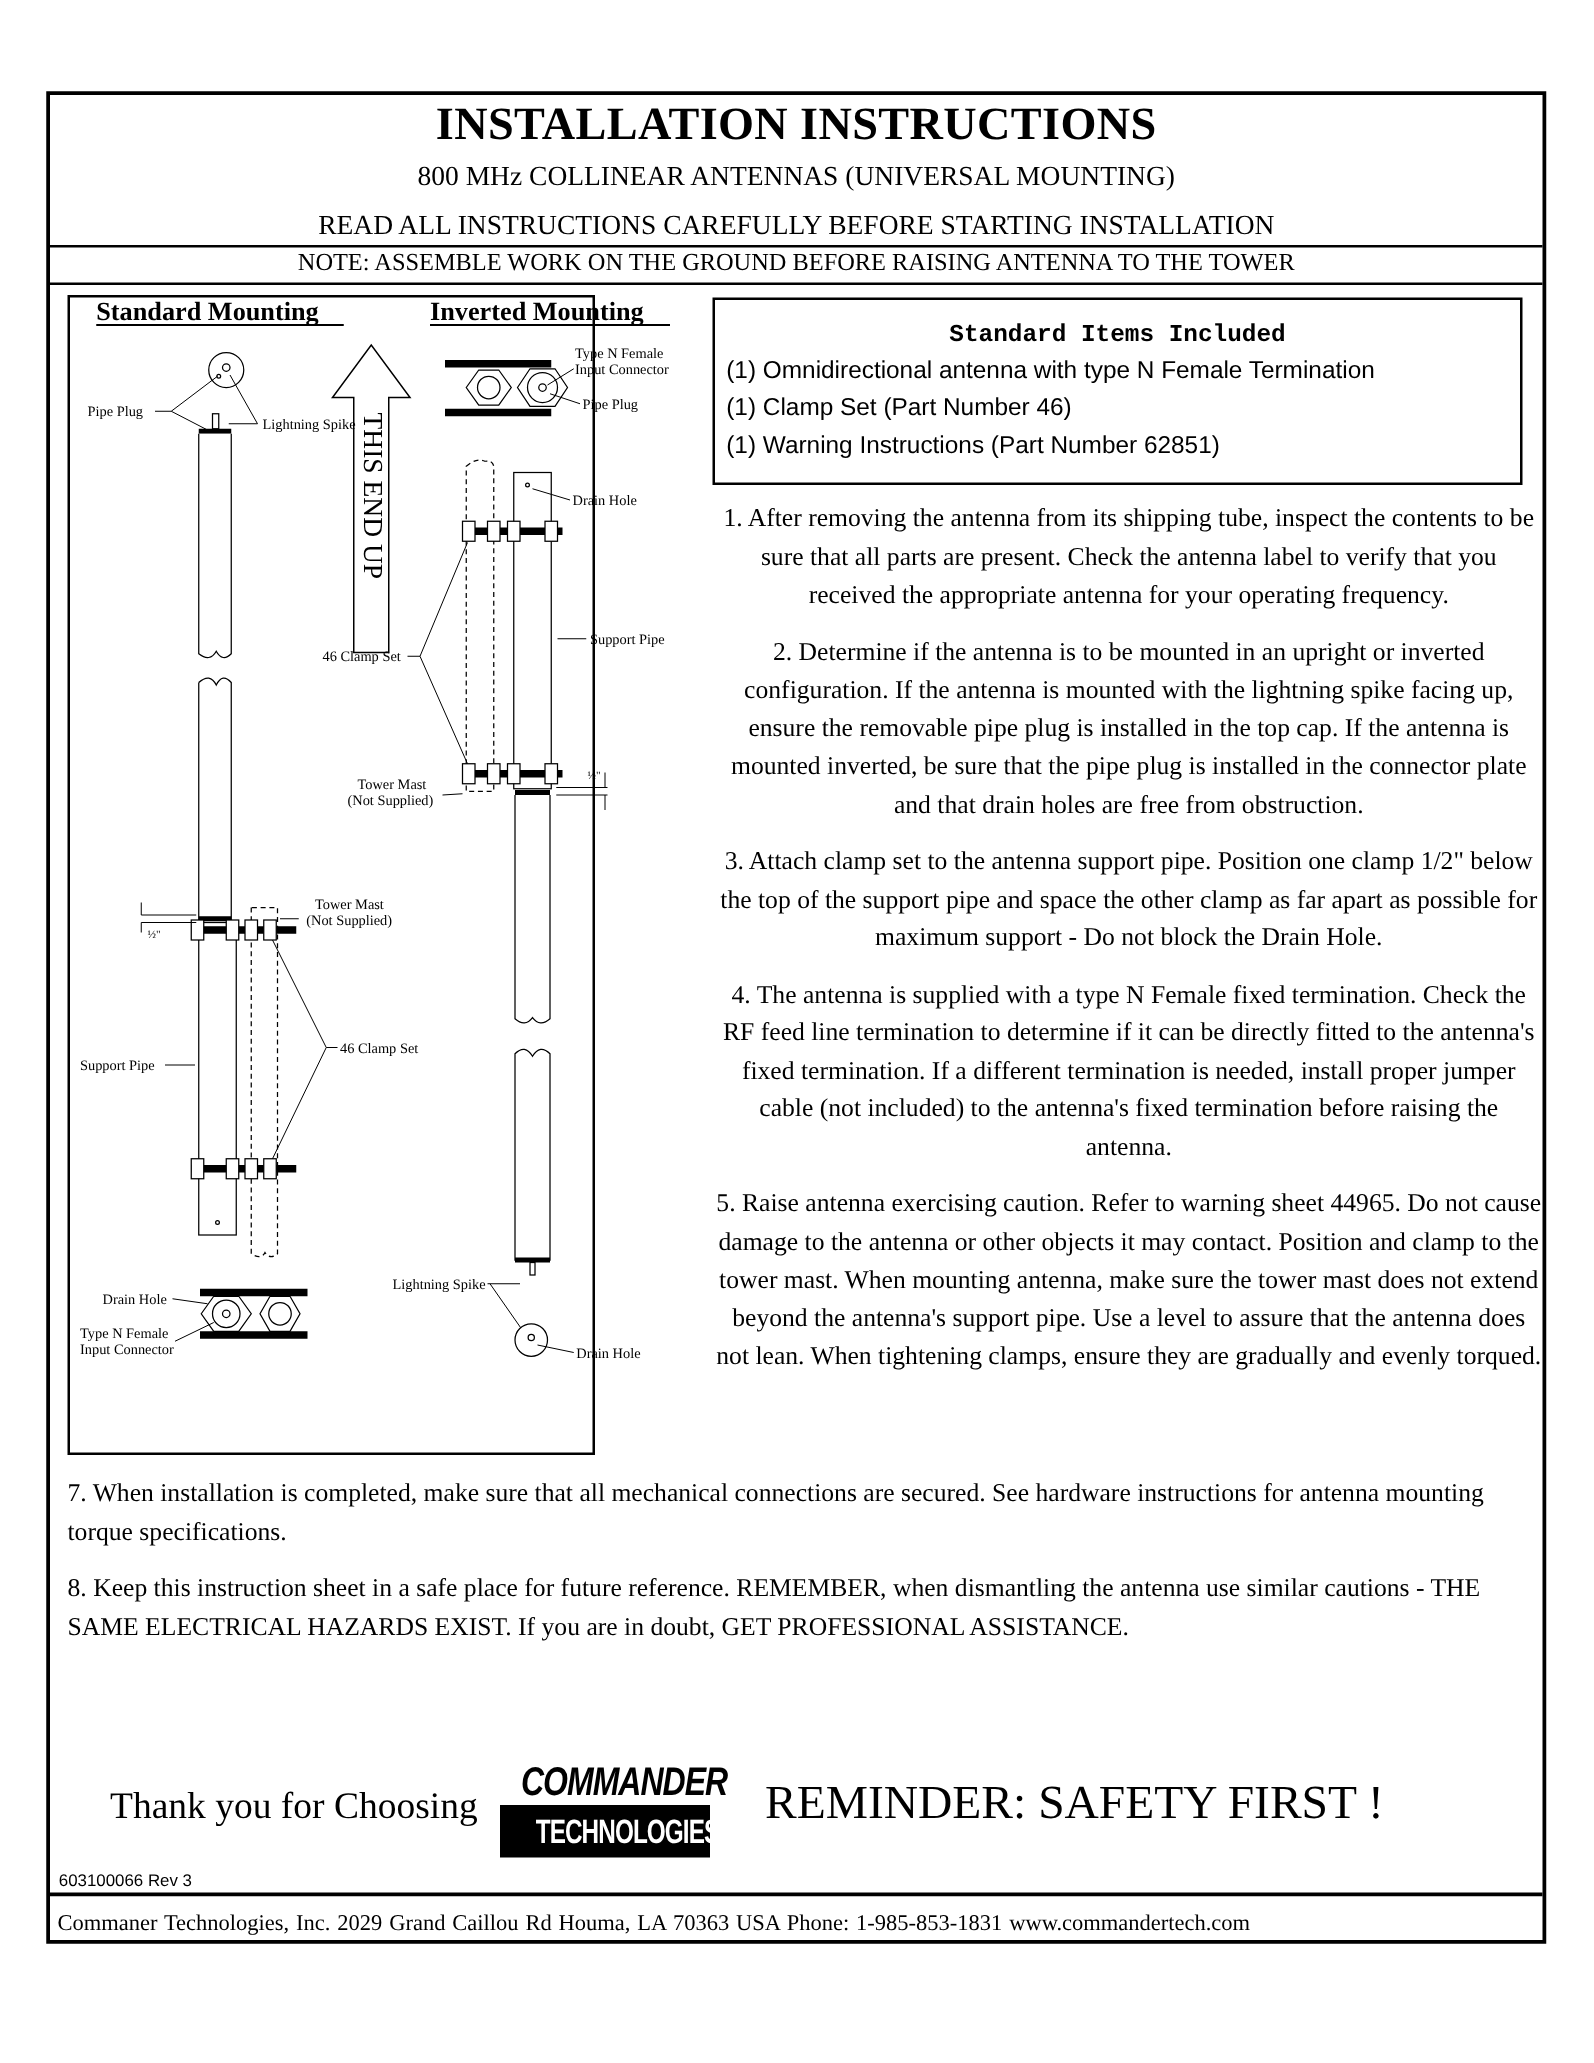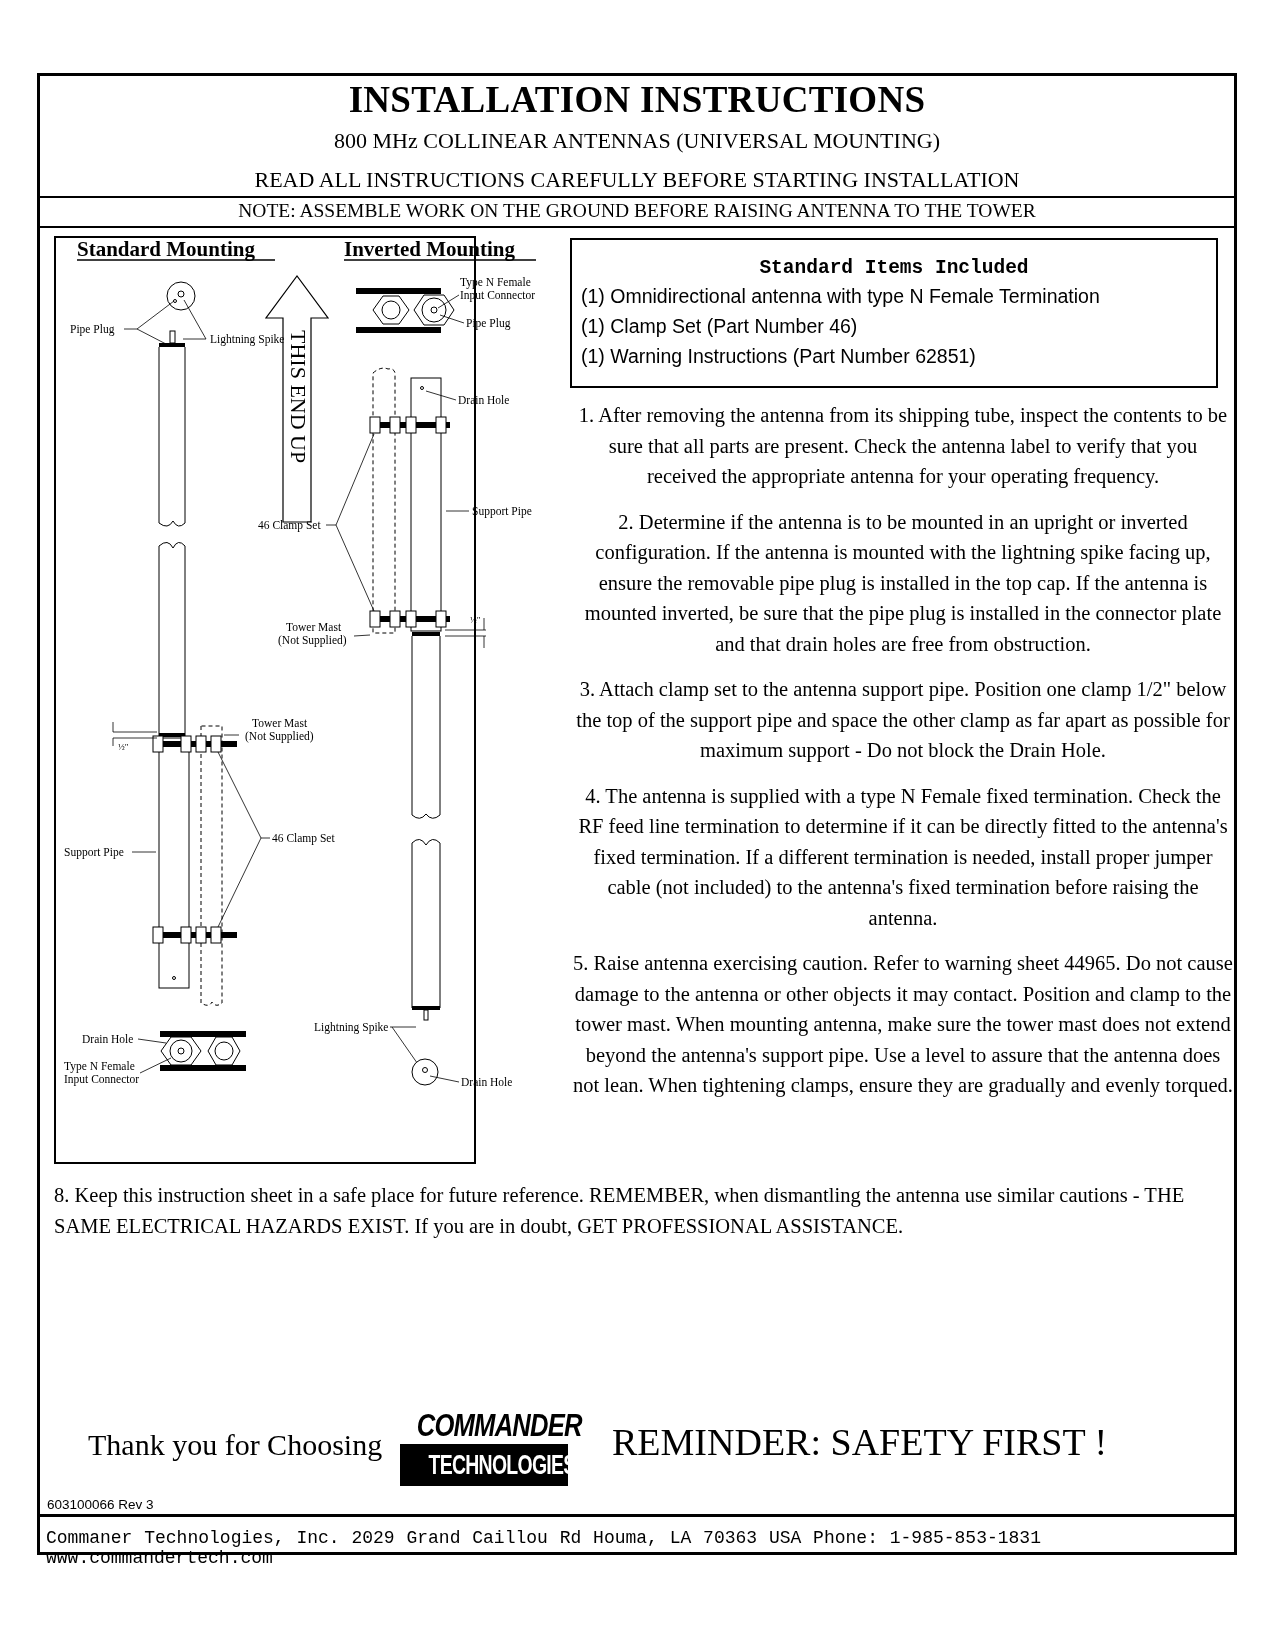--- a/index.html
+++ b/index.html
@@ -18,21 +18,21 @@
   .steps-right { position: absolute; left: 573px; top: 400px; width: 660px; font-size: 20.5px; line-height: 30.5px; text-align: center; }
   .steps-right p, .steps-bottom p { margin: 0 0 15px 0; }
   .steps-bottom { position: absolute; left: 54px; top: 1180px; width: 1180px; font-size: 20.5px; line-height: 30.5px; }
   .thanks { position: absolute; left: 88px; top: 1428px; font-size: 30px; }
   .logo { position: absolute; left: 400px; top: 1408px; width: 168px; }
   .logo-top { font-family: "Liberation Sans", sans-serif; font-weight: bold; font-style: italic; font-size: 32px; letter-spacing: -1px; text-align: center; transform: scaleX(0.8); transform-origin: center; line-height: 34px; }
   .logo-bottom { background: #000; color: #fff; font-family: "Liberation Sans", sans-serif; font-weight: bold; font-size: 27px; text-align: right; height: 42px; line-height: 42px; margin-top: 2px; letter-spacing: -1px; }
   .logo-bottom span { display: inline-block; transform: scaleX(0.72); }
   .reminder { position: absolute; left: 612px; top: 1420px; font-weight: normal; font-size: 38px; }
   .docnum { position: absolute; left: 47px; top: 1497px; font-family: "Liberation Sans", sans-serif; font-size: 13.5px; }
-  .footer { position: absolute; left: 46px; top: 1528px; font-family: Liberation Mono, monospace; font-size: 18px; word-spacing: 1px; }
+  .footer { position: absolute; left: 46px; top: 1528px; font-family: Liberation Serif, serif; font-size: 18px; word-spacing: 1px; }
   .lbl { font-family: "Liberation Serif", serif; font-size: 11.5px; fill: #000; }
   .hdr { font-family: "Liberation Serif", serif; font-size: 21px; font-weight: bold; fill: #000; }
 </style>
 </head>
 <body>
 
 <div class="page-border"></div>
 
 <div class="title">INSTALLATION INSTRUCTIONS</div>
 <div class="subtitle">800 MHz COLLINEAR ANTENNAS (UNIVERSAL MOUNTING)</div>
@@ -194,20 +194,21 @@
 
 <div class="steps-right">
   <p>1.  After removing the antenna from its shipping tube, inspect the contents to be sure that all parts are present.  Check the antenna label to verify that you received the appropriate antenna for your operating frequency.</p>
   <p>2.  Determine if the antenna is to be mounted in an upright or inverted configuration. If the antenna is mounted with the lightning spike facing up, ensure the removable pipe plug is installed in the top cap. If the antenna is mounted inverted, be sure that the pipe plug is installed in the connector plate and that drain holes are free from obstruction.</p>
   <p>3.  Attach clamp set to the antenna support pipe. Position one clamp 1/2" below the top of the support pipe and space the other clamp as far apart as possible for maximum support - Do not block the Drain Hole.</p>
   <p>4.  The antenna is supplied with a type N Female fixed termination. Check the RF feed line termination to determine if it can be directly fitted to the antenna's fixed termination.  If a different termination is needed, install proper jumper cable (not included) to the antenna's fixed termination before raising the antenna.</p>
   <p>5.  Raise antenna exercising caution.  Refer to warning sheet 44965. Do not cause damage to the antenna or other objects it may contact. Position and clamp to the tower mast.  When mounting antenna, make sure the tower mast does not extend beyond the antenna's support pipe.  Use a level to assure that the antenna does not lean.  When tightening clamps, ensure they are gradually and evenly torqued.</p>
 </div>
 
 <div class="steps-bottom">
+  <p>7.  When installation is completed, make sure that all mechanical connections are secured.  See hardware instructions for antenna mounting torque specifications.</p>
   <p>8.  Keep this instruction sheet in a safe place for future reference.  REMEMBER, when dismantling the antenna use similar cautions - THE SAME ELECTRICAL HAZARDS EXIST.  If you are in doubt, GET PROFESSIONAL ASSISTANCE.</p>
 </div>
 
 <div class="thanks">Thank you for Choosing</div>
 <div class="logo">
   <div class="logo-top">COMMANDER</div>
   <div class="logo-bottom"><span>TECHNOLOGIES</span></div>
 </div>
 <div class="reminder">REMINDER:  SAFETY FIRST !</div>
 

